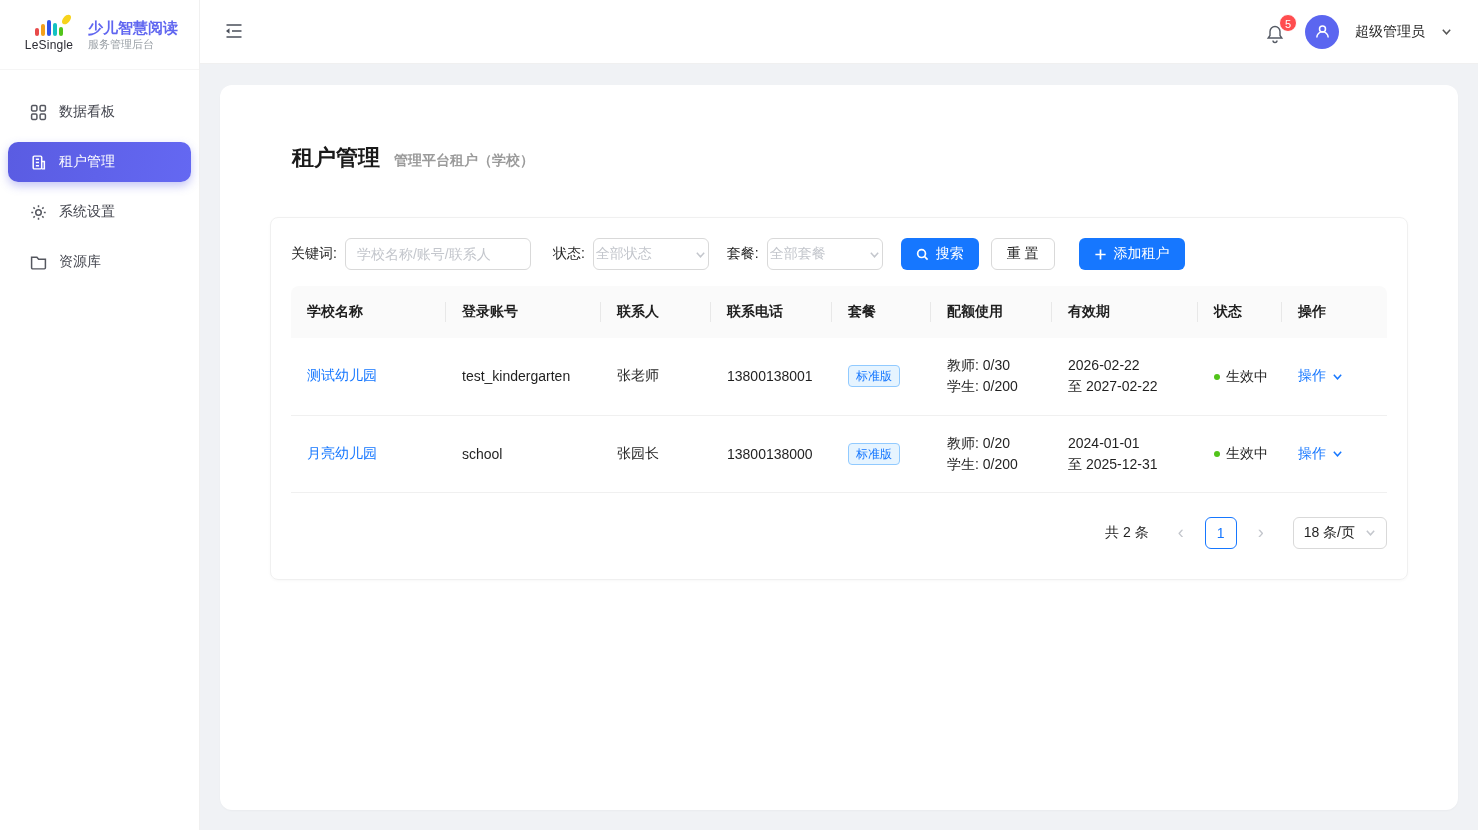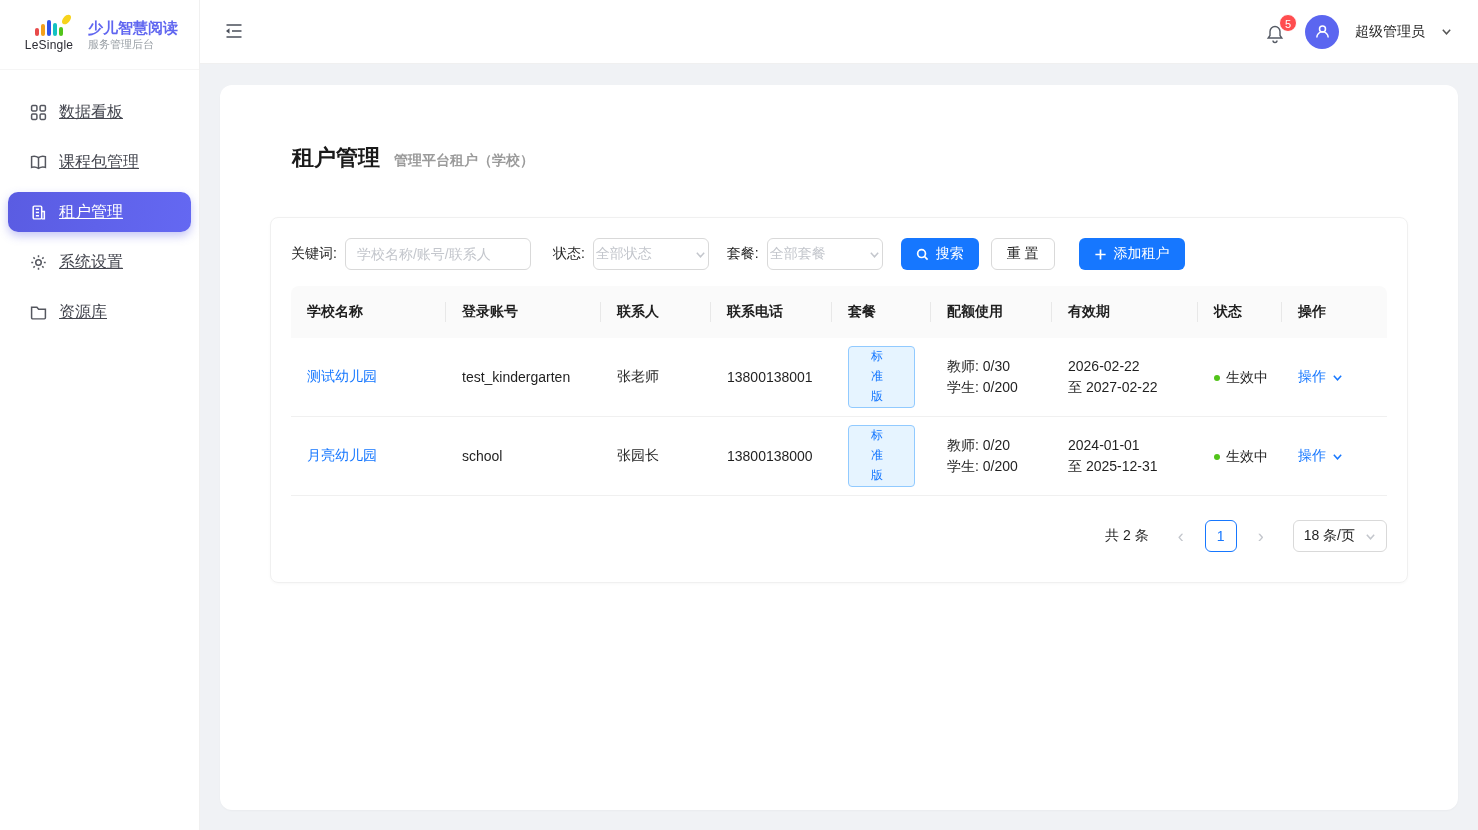--- a/index.html
+++ b/index.html
@@ -22,21 +22,21 @@
   .logo-bars i:nth-child(5){ height:9px; background:#52c41a; }
   .logo-spark { position:absolute; top:-4px; right:8px; width:7px; height:11px; background:#f7d31c; border-radius:60% 40% 60% 40%; transform:rotate(28deg); }
   .logo-brand { font-size:12px; color:#2b2b33; letter-spacing:.2px; margin-top:2px; }
   .logo-text .t1 { font-size:15px; font-weight:bold; color:#6066f0; line-height:19px; }
   .logo-text .t2 { font-size:11px; color:#9aa0a6; line-height:15px; }
   .menu { padding:22px 8px 0 8px; }
   .menu-item { height:40px; margin:0 0 10px 0; border-radius:10px; display:flex; align-items:center; gap:12px; padding:0 0 0 22px; color:#44464f; cursor:pointer; }
   .menu-item svg { width:17px; height:17px; stroke:#55575f; stroke-width:1.4; fill:none; flex:0 0 17px; }
   .menu-item.active { background:linear-gradient(100deg,#5a5ce2,#6468f2); color:#fff; box-shadow:0 4px 10px rgba(90,92,226,.35); }
   .menu-item.active svg { stroke:#fff; }
-  .menu-label { font-size:16px;text-decoration:underline; }
+  .menu-label { font-size:14px; }
   
   .main { flex:1; display:flex; flex-direction:column; height:830px; }
   .topbar { height:64px; background:#fff; border-bottom:1px solid #f0f0f0; display:flex; align-items:center; justify-content:space-between; padding:0 26px 0 24px; }
   .fold-btn { width:22px; height:22px; cursor:pointer; }
   .fold-btn svg { width:20px; height:20px; stroke:#4a4f5a; stroke-width:1.6; fill:#4a4f5a; }
   .topbar-right { display:flex; align-items:center; gap:16px; }
   .bell-wrap { position:relative; width:24px; height:24px; cursor:pointer; }
   .bell-wrap svg { width:20px; height:20px; stroke:#555a64; stroke-width:1.4; fill:none; margin-top:4px; }
   .badge { position:absolute; top:-6px; right:-8px; min-width:18px; height:18px; border-radius:9px; background:#ff4d4f; color:#fff; font-size:11px; line-height:18px; text-align:center; padding:0 4px; border:1px solid #fff; }
   .user-wrap { display:flex; align-items:center; gap:16px; cursor:pointer; }
@@ -64,21 +64,21 @@
   .btn-default { background:#fff; color:rgba(0,0,0,.88); border:1px solid #d9d9d9; }
   .btn svg { width:13px; height:13px; stroke:#fff; stroke-width:1.8; fill:none; }
   
   table { width:100%; border-collapse:collapse; table-layout:fixed; }
   thead th { background:#fafafa; height:52px; text-align:left; font-size:14px; font-weight:bold; color:rgba(0,0,0,.88); padding:0 16px; position:relative; }
   thead th:first-child { border-top-left-radius:8px; }
   thead th:last-child { border-top-right-radius:8px; }
   thead th:not(:last-child)::after { content:""; position:absolute; right:0; top:16px; height:20px; width:1px; background:#e8e8e8; }
   tbody td { height:77px; border-bottom:1px solid #f0f0f0; padding:8px 16px; font-size:14px; color:rgba(0,0,0,.88); vertical-align:middle; }
   .link { color:#1677ff; cursor:pointer; text-decoration:none; }
-  .tag-blue { display:inline-block; font-size:12px; line-height:20px; padding:0 22px; color:#1677ff; background:#e6f4ff; border:1px solid #91caff; border-radius:4px;font-family:Liberation Mono, monospace; }
+  .tag-blue { display:inline-block; font-size:12px; line-height:20px; padding:0 7px; color:#1677ff; background:#e6f4ff; border:1px solid #91caff; border-radius:4px; }
   .two-line div { line-height:21px; }
   .status-wrap { width:54px; line-height:21px; }
   .dot { display:inline-block; width:6px; height:6px; border-radius:50%; background:#52c41a; margin-right:6px; vertical-align:middle; }
   .op-link { color:#1677ff; display:inline-flex; align-items:center; gap:6px; cursor:pointer; }
   .op-link .chev { stroke:#1677ff; }
   
   .pager { display:flex; align-items:center; justify-content:flex-end; gap:8px; margin-top:24px; }
   .pager-total { color:rgba(0,0,0,.88); margin-right:8px; }
   .pg-arrow { width:32px; height:32px; display:flex; align-items:center; justify-content:center; color:#c3c6cc; font-size:18px; cursor:pointer; }
   .pg-page { width:32px; height:32px; border:1px solid #1677ff; color:#1677ff; border-radius:6px; display:flex; align-items:center; justify-content:center; background:#fff; cursor:pointer; }
@@ -108,27 +108,20 @@
   </div>
   <nav class="menu">
     <div class="menu-item">
       <svg viewBox="0 0 16 16">
           <rect x="1.5" y="1.5" width="5" height="5" rx="1"></rect>
           <rect x="9.5" y="1.5" width="5" height="5" rx="1"></rect>
           <rect x="1.5" y="9.5" width="5" height="5" rx="1"></rect>
           <rect x="9.5" y="9.5" width="5" height="5" rx="1"></rect>
         </svg>
       <span class="menu-label">数据看板</span>
-    </div>
-    <div class="menu-item">
-      <svg viewBox="0 0 16 16">
-          <path d="M1.5 2.5 C3.5 1.7 6 2 8 3.4 C10 2 12.5 1.7 14.5 2.5 V12.6 C12.5 11.9 10 12.2 8 13.6 C6 12.2 3.5 11.9 1.5 12.6 Z"></path>
-          <path d="M8 3.4 V13.4"></path>
-        </svg>
-      <span class="menu-label">课程包管理</span>
     </div>
     <div class="menu-item active">
       <svg viewBox="0 0 16 16">
           <rect x="3" y="2" width="8" height="12" rx="1"></rect>
           <path d="M11 7 h2.5 v7 H11"></path>
           <path d="M5.5 5 h3 M5.5 8 h3 M5.5 11 h3"></path>
         </svg>
       <span class="menu-label">租户管理</span>
     </div>
     <div class="menu-item">

